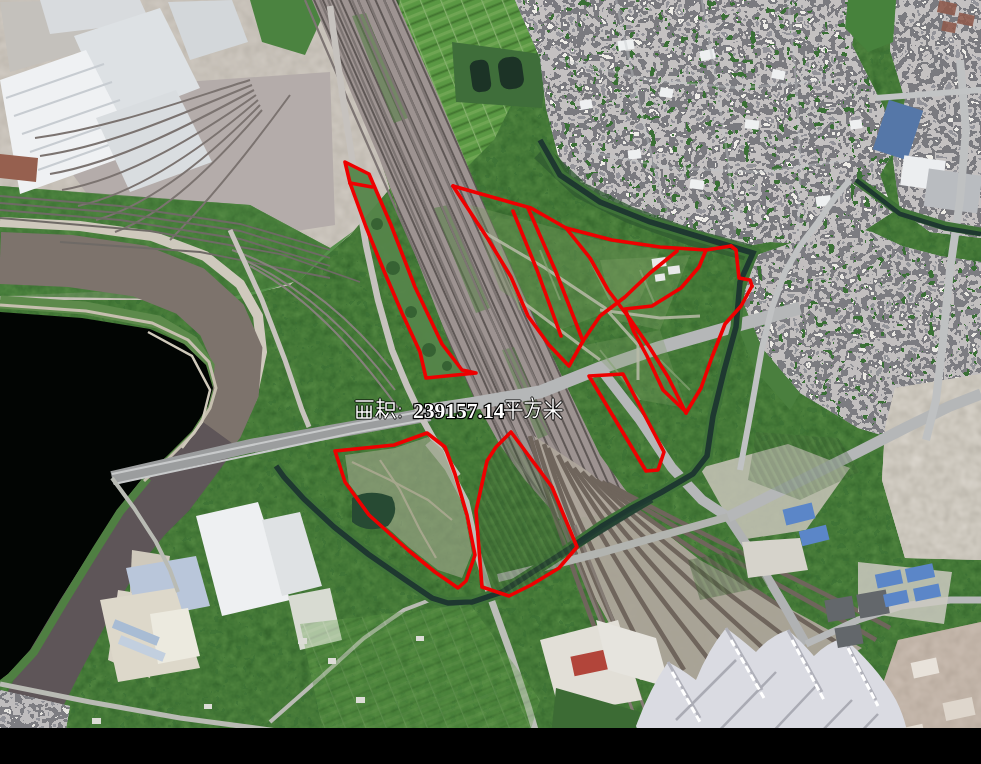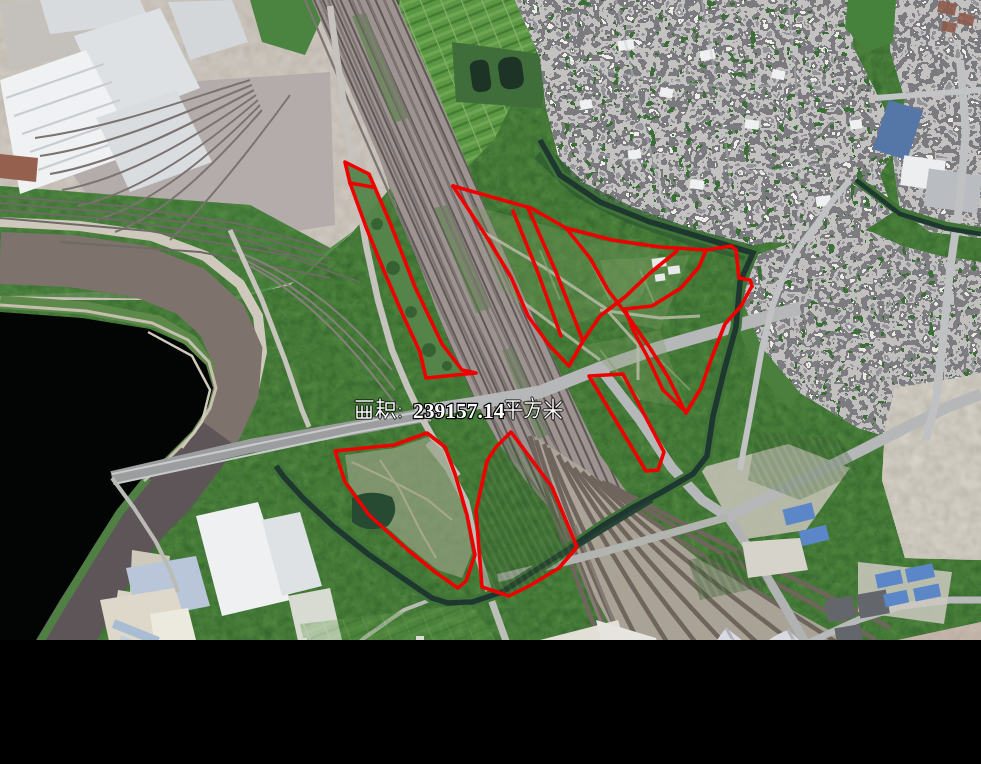--- a/index.html
+++ b/index.html
@@ -1,16 +1,16 @@
 <!DOCTYPE html>
 <html><head>
 <meta charset="utf-8">
 <style>
 html,body{margin:0;padding:0;background:#000;}
-#map{width:981px;height:640px;position:relative;overflow:hidden;}
+#map{width:981px;height:728px;position:relative;overflow:hidden;}
 svg{display:block;}
 text{font-family:"Liberation Serif",serif;}
 </style>
 </head>
 <body>
 <div id="map">
 <svg width="981" height="764" viewBox="0 0 981 764" xmlns="http://www.w3.org/2000/svg">
 <defs>
 <filter id="fveg" x="-5%" y="-5%" width="110%" height="110%" color-interpolation-filters="sRGB">
 <feTurbulence type="fractalNoise" baseFrequency="0.11" numOctaves="3" seed="11" result="n"></feTurbulence>

